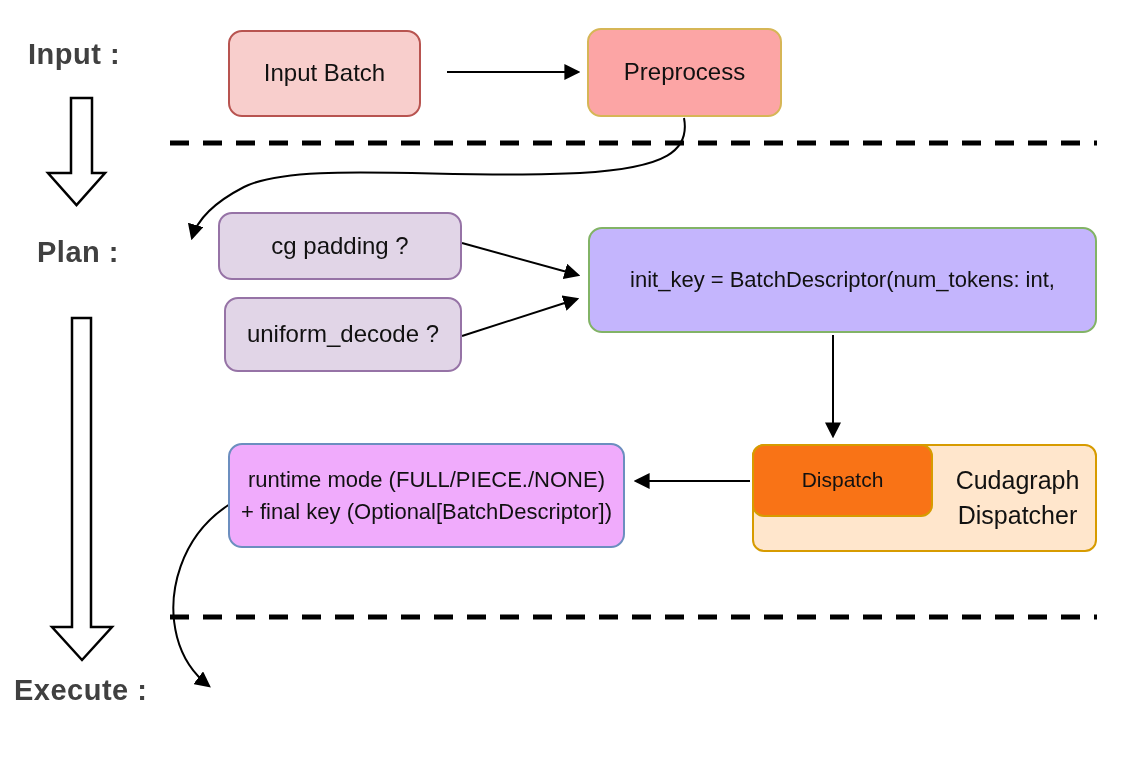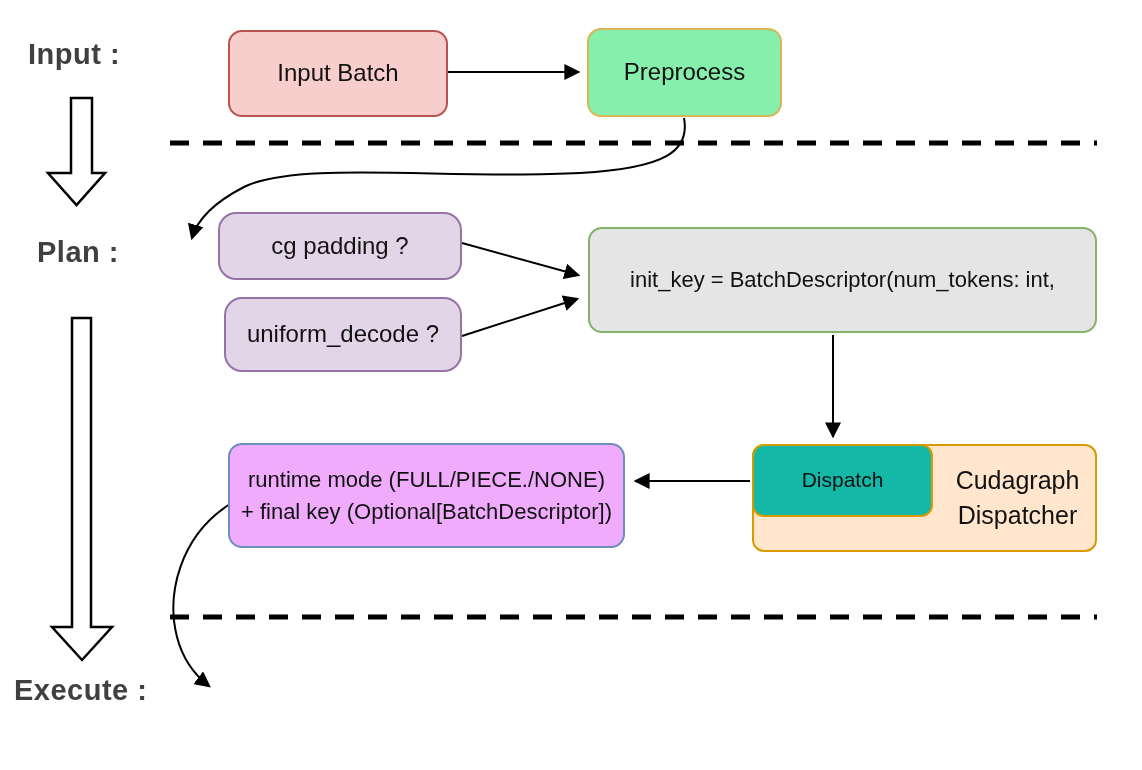--- a/index.html
+++ b/index.html
@@ -11,26 +11,26 @@
     position:absolute;font-weight:bold;font-size:29px;color:#404040;
     white-space:nowrap;letter-spacing:0.5px;
   }
   .node{
     position:absolute;border-radius:14px;border:2px solid #000;
     display:flex;align-items:center;justify-content:center;
     text-align:center;box-sizing:border-box;font-size:24px;line-height:1.35;
   }
   .node .multiline{white-space:pre;}
   .pink{background:#f8cecc;border-color:#b85450;}
-  .yellow{background:#86efac;border-color:#d6b656;}
-  .purple{background:#e1d5e7;border-color:#9673a6;border-radius:18px;}
-  .green{background:#e5e5e5;border-color:#82b366;}
+  .yellow{background:#fca5a5;border-color:#d6b656;}
+  .purple{background:#e1d5e7;border-color:#9673a6;}
+  .green{background:#c4b5fd;border-color:#82b366;}
   .blue{background:#f0abfc;border-color:#6c8ebf;}
   .orange-outer{background:#ffe6cc;border-color:#d79b00;}
-  .orange-inner{background:#14b8a6;border-color:#d79b00;}
+  .orange-inner{background:#f97316;border-color:#d79b00;}
   #node-init-key,#node-runtime-mode{font-size:22px;line-height:1.45;}
   #node-dispatch{font-size:21px;}
   #label-cudagraph{
     position:absolute;display:flex;align-items:center;justify-content:center;
     text-align:center;font-size:25px;line-height:1.4;
   }
   #node-execute-code{
     font-family:"Liberation Mono","DejaVu Sans Mono",monospace;
     font-size:20px;line-height:1.35;color:#3a3a3a;
   }
@@ -61,21 +61,21 @@
     <path d="M 750 481 L 636 481" stroke="#000" stroke-width="2" fill="none" marker-end="url(#arrow)"></path>
 
     <path d="M 684 118 C 690 150 668 168 580 173 C 450 180 298 160 244 187 C 213 203 197 220 192 238" stroke="#000" stroke-width="2" fill="none" marker-end="url(#arrow)"></path>
     <path d="M 230 504 C 180 536 166 594 177 637 C 183 660 196 676 209 686" stroke="#000" stroke-width="2" fill="none" marker-end="url(#arrow)"></path>
   </svg>
 
   <div class="stage-label" style="left:28px;top:38px;">Input :</div>
   <div class="stage-label" style="left:37px;top:236px;">Plan :</div>
   <div class="stage-label" style="left:14px;top:674px;">Execute :</div>
 
-  <div class="node pink" style="left:228px;top:30px;width:220px;height:87px;align-items:center;">
+  <div class="node pink" style="left:228px;top:30px;width:193px;height:87px;align-items:center;">
     <span>Input Batch</span>
   </div>
 
   <div class="node yellow" style="left:587px;top:28px;width:195px;height:89px;">
     <span>Preprocess</span>
   </div>
 
   <div class="node purple" style="left:218px;top:212px;width:244px;height:68px;">
     <span>cg padding ?</span>
   </div>

